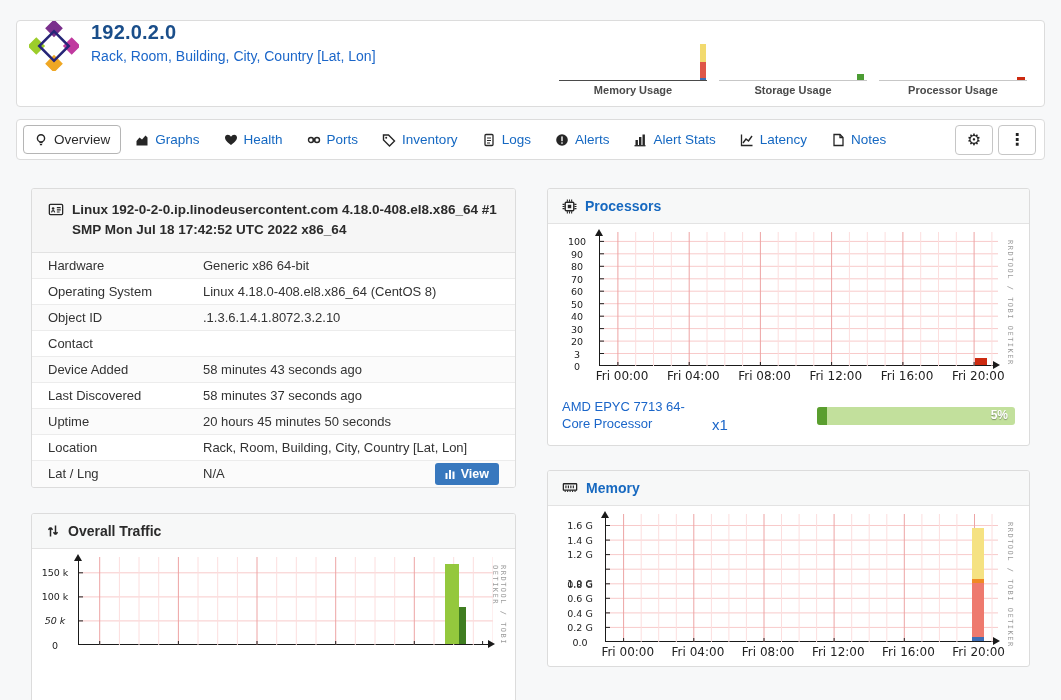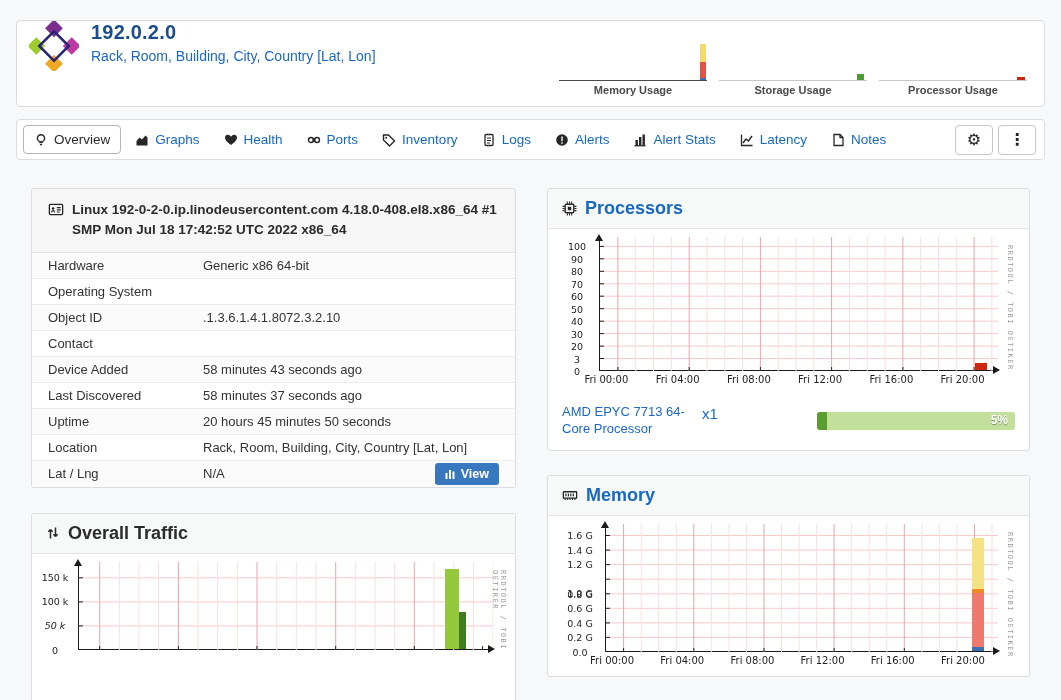--- a/index.html
+++ b/index.html
@@ -36,39 +36,39 @@
   .sys-header{display:flex;gap:8px;background:#f6f6f6;border-bottom:1px solid #e2e2e2;padding:11px 16px;font-weight:bold;font-size:13.5px;color:#2b2b2b;line-height:1.5}
   .sys-header svg{margin-top:2px;flex:0 0 auto}
   .trow{display:flex;align-items:center;min-height:26px;border-bottom:1px solid #ececec;padding:0 16px}
   .trow:nth-child(odd){background:#fbfbfb}
   .trow:last-child{border-bottom:none}
   .tlabel{width:155px;flex:0 0 155px;color:#333}
   .tvalue{color:#333}
   .view-btn{margin-left:auto;display:flex;align-items:center;gap:5px;background:#3878be;color:#fff;border:none;border-radius:3px;font-size:12.5px;font-weight:bold;padding:4px 10px;cursor:pointer;font-family:inherit}
 
   
-  .card-head{display:flex;align-items:center;gap:8px;background:#f7f8f8;border-bottom:1px solid #e3e3e3;padding:9px 14px;font-weight:bold;font-size:18px}
+  .card-head{display:flex;align-items:center;gap:8px;background:#f7f8f8;border-bottom:1px solid #e3e3e3;padding:9px 14px;font-weight:bold;font-size:14px}
   .card-head.blue{color:#1769c0}
   .card-head.dark{color:#2b2b2b}
   .card-head svg{color:#262626}
 
   .traffic-card{margin-top:25px;height:320px}
   .mem-card{margin-top:24px}
 
   
   .rrd{position:relative;margin:8px auto 4px auto;cursor:pointer}
   .rrd-plot{position:absolute;top:0;background:#fff;border-left:1px solid #1a1a1a;border-bottom:1px solid #1a1a1a}
   .rrd-ylab{position:absolute;left:0;text-align:center;font-size:9.5px;color:#222;font-family:"DejaVu Sans",sans-serif}
-  .rrd-xlab{position:absolute;width:64px;text-align:left;font-size:10px;color:#222;font-family:"DejaVu Sans",sans-serif}
+  .rrd-xlab{position:absolute;width:64px;text-align:right;font-size:12px;color:#222;font-family:"DejaVu Sans",sans-serif}
   .rrd-wm{position:absolute;right:1px;top:8px;writing-mode:vertical-rl;font-size:7px;letter-spacing:1.5px;color:#9a9a9a;font-family:"DejaVu Sans Mono",monospace}
   .arrow-up{position:absolute;left:-5px;top:-7px;width:0;height:0;border:4px solid transparent;border-bottom:7px solid #1a1a1a}
   .arrow-right{position:absolute;right:-7px;bottom:-4px;width:0;height:0;border:4px solid transparent;border-left:7px solid #1a1a1a}
 
   
-  .cpu-row{display:flex;align-items:flex-start;padding:9px 14px 12px 14px;}
+  .cpu-row{display:flex;align-items:flex-end;padding:9px 14px 12px 14px;gap:10px}
   .cpu-name{width:140px;flex:0 0 140px;color:#1b66c9;font-size:13px;line-height:1.3;cursor:pointer}
   .cpu-count{color:#1b66c9;font-size:15px;margin-top:1px}
   .cpu-bar{margin-left:auto;position:relative;width:198px;height:18px;border-radius:3px;background:#c2e09c;overflow:hidden;align-self:center}
   .cpu-fill{position:absolute;left:0;top:0;bottom:0;width:5%;background:#5a9e2f}
   .cpu-pct{position:absolute;right:7px;top:1.5px;color:#fff;font-size:12px;font-weight:bold;text-shadow:0 1px 1px rgba(0,0,0,.35)}
 </style>
 </head>
 <body>
 
 <div class="header-card card">
@@ -208,20 +208,21 @@
         </svg>
       <span>Linux 192-0-2-0.ip.linodeusercontent.com 4.18.0-408.el8.x86_64 #1 SMP Mon Jul 18 17:42:52 UTC 2022 x86_64</span>
     </div>
     <div>
       <div class="trow">
         <div class="tlabel">Hardware</div>
         <div class="tvalue">Generic x86 64-bit</div>
       </div>
       <div class="trow">
         <div class="tlabel">Operating System</div>
+        <div class="tvalue">Linux 4.18.0-408.el8.x86_64 (CentOS 8)</div>
       </div>
       <div class="trow">
         <div class="tlabel">Object ID</div>
         <div class="tvalue">.1.3.6.1.4.1.8072.3.2.10</div>
       </div>
       <div class="trow">
         <div class="tlabel">Contact</div>
       </div>
       <div class="trow">
         <div class="tlabel">Device Added</div>

